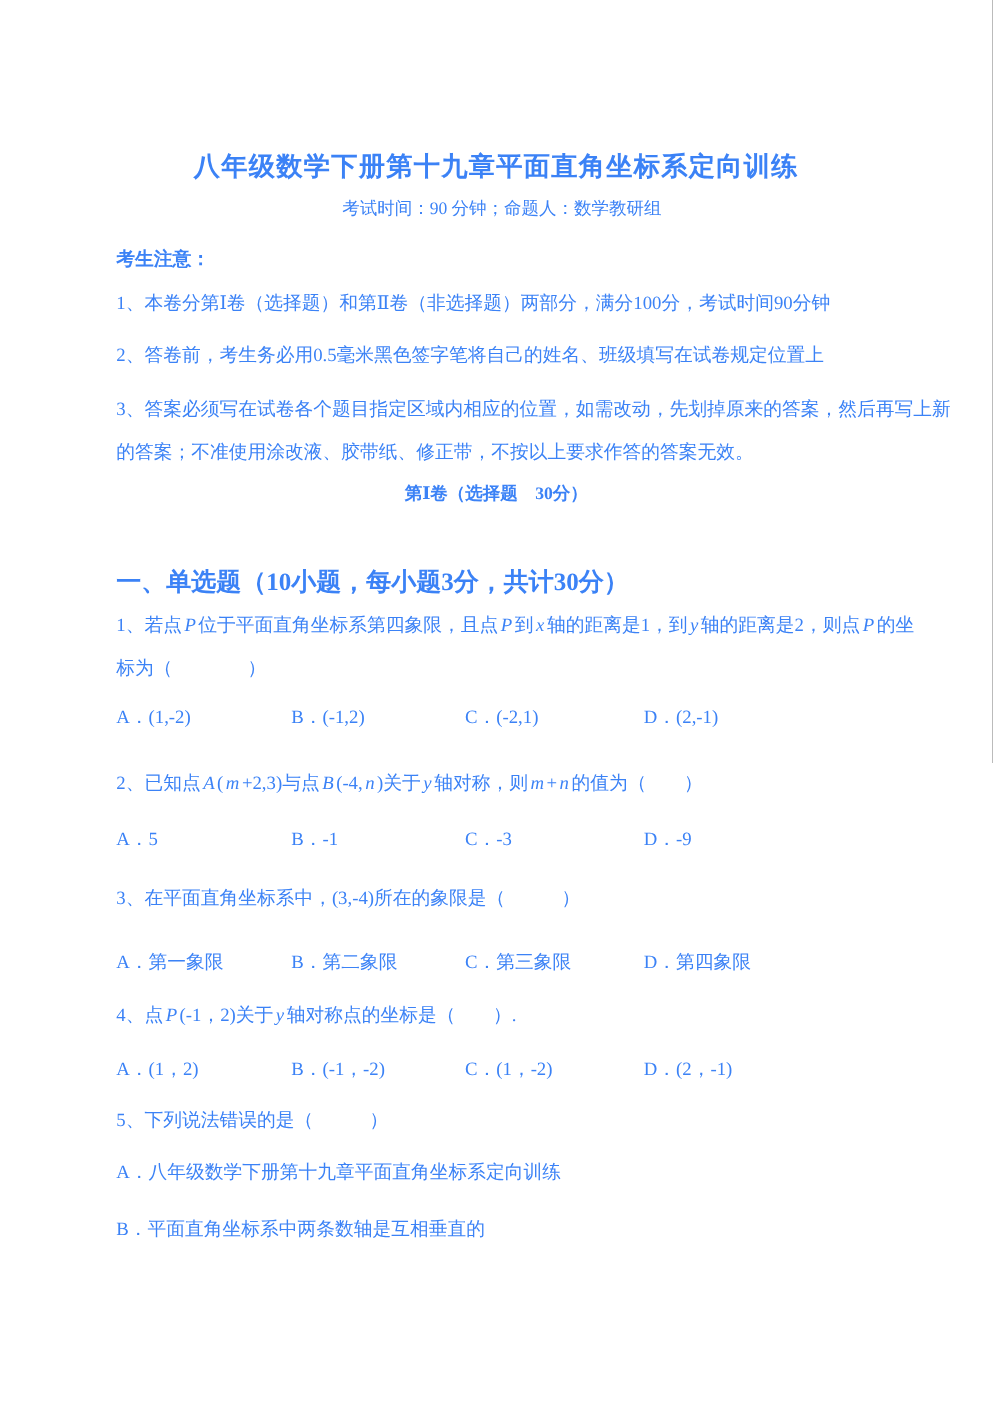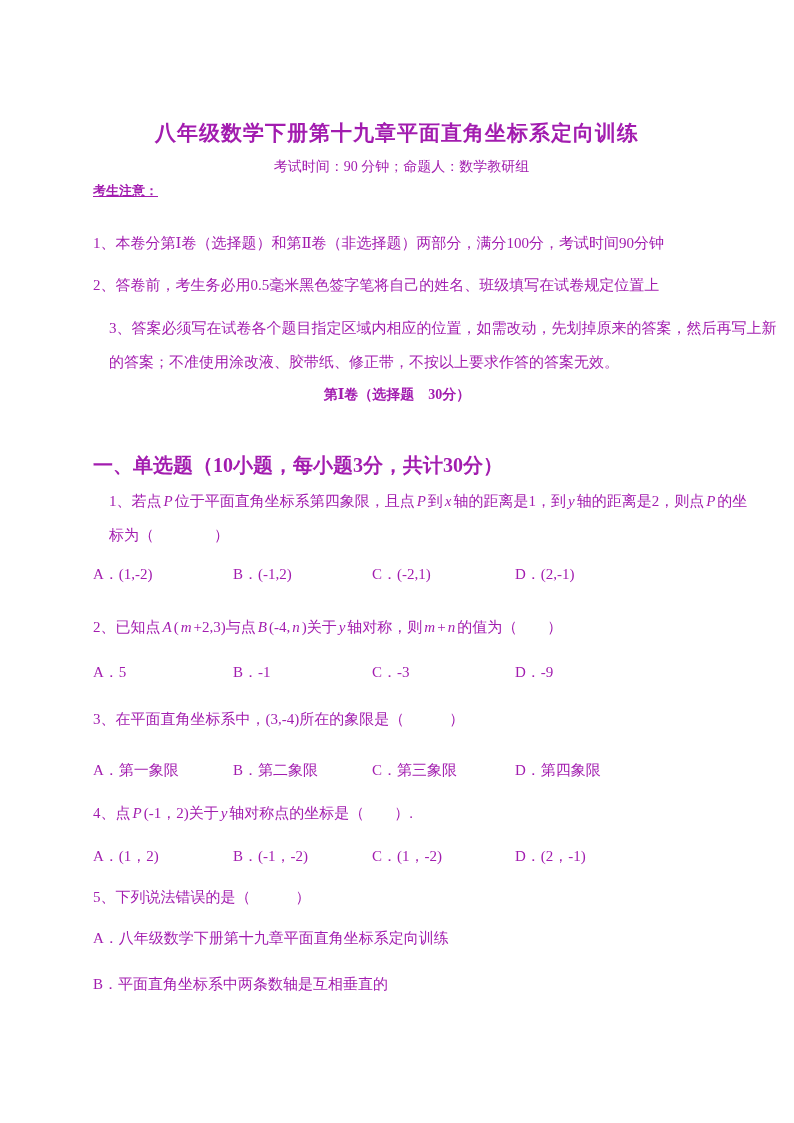--- a/index.html
+++ b/index.html
@@ -1,57 +1,55 @@
 <!DOCTYPE html>
 <html><head>
 <meta charset="utf-8">
 <style>
   html,body { margin:0; padding:0; background:#888; }
   .page {
     position:relative;
     width:794px; height:1123px;
     margin:0 auto;
     background:#ffffff;
-    color:#a21caf;
+    color:#3b82f6;
     font-family:"Liberation Serif","DejaVu Serif",serif;
     overflow:hidden;
   }
   .abs { position:absolute; }
   .center { left:0; right:0; text-align:center; }
   .title {
     top:119px;
     font-size:21px;
     font-weight:700;
     letter-spacing:1px;
   }
   .subtitle {
     top:158px;
     font-size:14px;
     padding-left:9px;
   }
   .notice-heading {
-    left:93px; top:182px;
-    font-size:13px;
+    left:93px; top:198px;
+    font-size:15px;
     font-weight:700;
-    text-decoration:underline;
   }
   .line {
     left:93px;
     width:652px;
     font-size:15px;
     line-height:20px;
     white-space:nowrap;
   }
   .multiline {
     left:93px;
     width:660px;
     font-size:15px;
     line-height:34px;
     white-space:nowrap;
-    margin-left:16px;
   }
   .section-heading {
     top:386px;
     font-size:14px;
     font-weight:700;
   }
   .subsection-heading {
     left:93px; top:452px;
     font-size:20px;
     font-weight:700;

